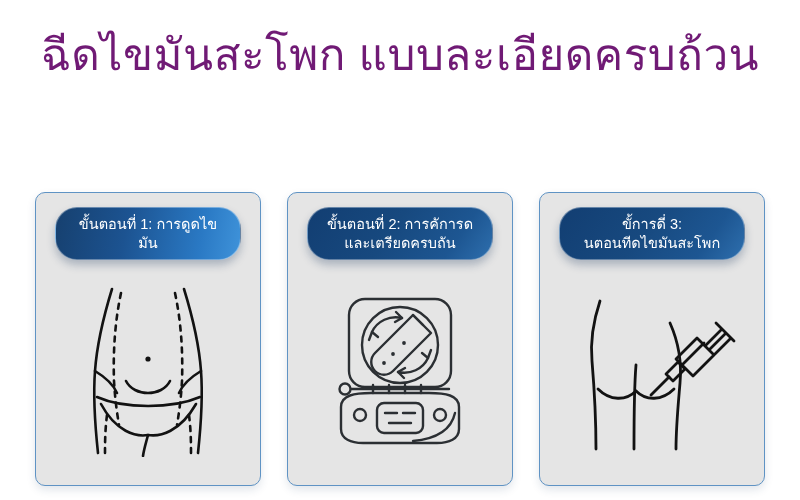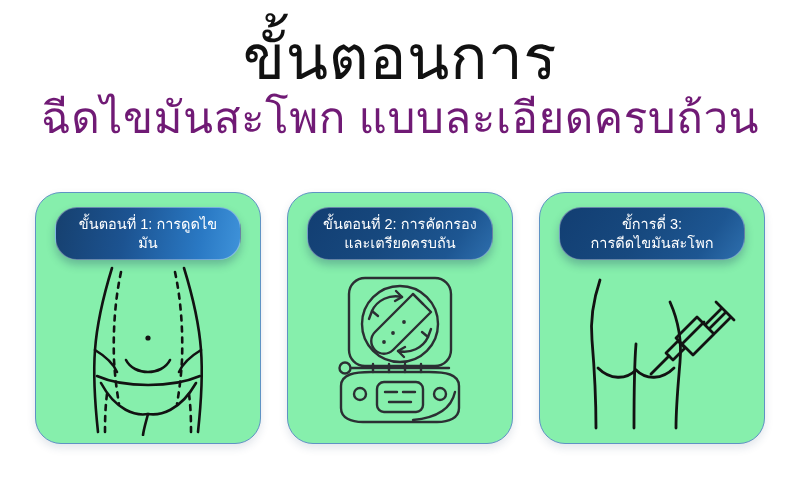--- a/index.html
+++ b/index.html
@@ -45,24 +45,24 @@
     left: 0;
     top: 192px;
     width: 800px;
     display: flex;
     justify-content: center;
     gap: 26px;
   }
   .card {
     position: relative;
     width: 226px;
-    height: 252px;
-    background: #86efac;
+    height: 294px;
+    background: #e5e5e5;
     border: 1.4px solid #5f93c4;
-    border-radius: 26px;
+    border-radius: 10px;
     box-shadow: 0 4px 8px rgba(30, 60, 100, 0.13);
     box-sizing: border-box;
   }
 
   
   .badge {
     position: absolute;
     left: 50%;
     transform: translateX(-50%);
     top: 14px;
@@ -97,21 +97,20 @@
     display: flex;
     align-items: center;
     justify-content: center;
   }
   .illo svg { display: block; }
 </style>
 </head>
 <body>
 
 <div class="header">
-  <h1 class="title-main">ขั้นตอนการ</h1>
   <h2 class="title-sub">ฉีดไขมันสะโพก แบบละเอียดครบถ้วน</h2>
 </div>
 
 <div class="cards">
 
   <div class="card">
     <div class="badge one">
       <span class="badge-line">ขั้นตอนที่ 1: การดูดไขมัน</span>
     </div>
     <div class="illo">
@@ -139,21 +138,21 @@
           <path d="M111 8 C117 36 119 66 118 96 C117 114 115 128 113 140"></path>
           <path d="M43 130 C41 146 41 158 41 170"></path>
           <path d="M125 130 C127 146 127 158 127 170"></path>
         </g>
       </svg>
     </div>
   </div>
 
   <div class="card">
     <div class="badge two">
-      <span class="badge-line">ขั้นตอนที่ 2: การคัดกรอง</span>
+      <span class="badge-line">ขั้นตอนที่ 2: การคัการด</span>
       <span class="badge-line">และเตรียดครบถัน</span>
     </div>
     <div class="illo">
       <svg width="146" height="152" viewBox="0 0 146 152" fill="none" stroke="#2b2f33" stroke-width="2.4" stroke-linecap="round" stroke-linejoin="round">
 
         <rect x="22" y="4" width="102" height="88" rx="16"></rect>
 
         <circle cx="73" cy="50" r="38"></circle>
 
         <path d="M45 37 C50 26 63 20 75 23"></path>
@@ -183,21 +182,21 @@
 
         <circle cx="33" cy="120" r="6"></circle>
         <circle cx="113" cy="120" r="6"></circle>
       </svg>
     </div>
   </div>
 
   <div class="card">
     <div class="badge three">
       <span class="badge-line">ขั้การดี่ 3:</span>
-      <span class="badge-line">การดีดไขมันสะโพก</span>
+      <span class="badge-line">นตอนทีดไขมันสะโพก</span>
     </div>
     <div class="illo">
       <svg width="172" height="168" viewBox="0 0 172 168" fill="none" stroke="#121212" stroke-width="2.8" stroke-linecap="round" stroke-linejoin="round">
 
         <path d="M34 14 C28 32 24 52 26 74 C28 98 30 128 30 162"></path>
 
         <path d="M104 36 C112 54 116 74 114 96 C112 120 110 140 110 162"></path>
 
         <path d="M70 78 C68 102 68 132 68 162"></path>
 

